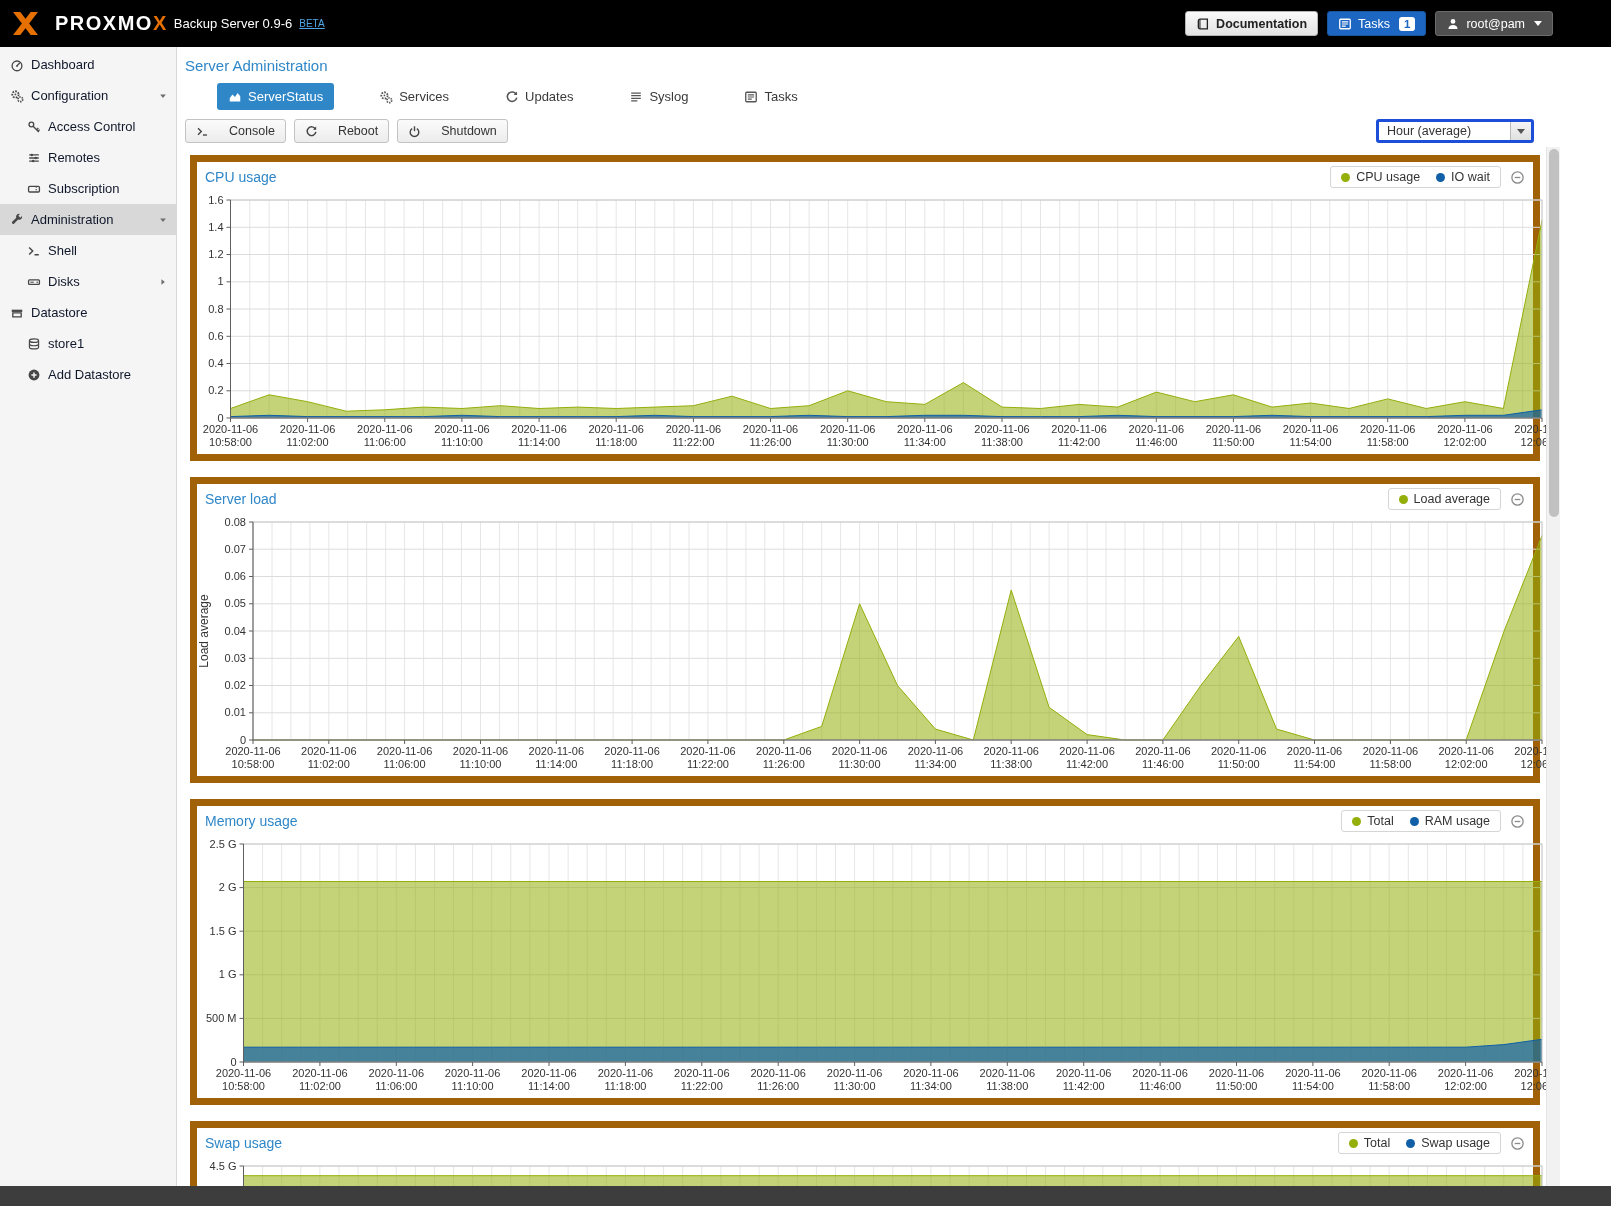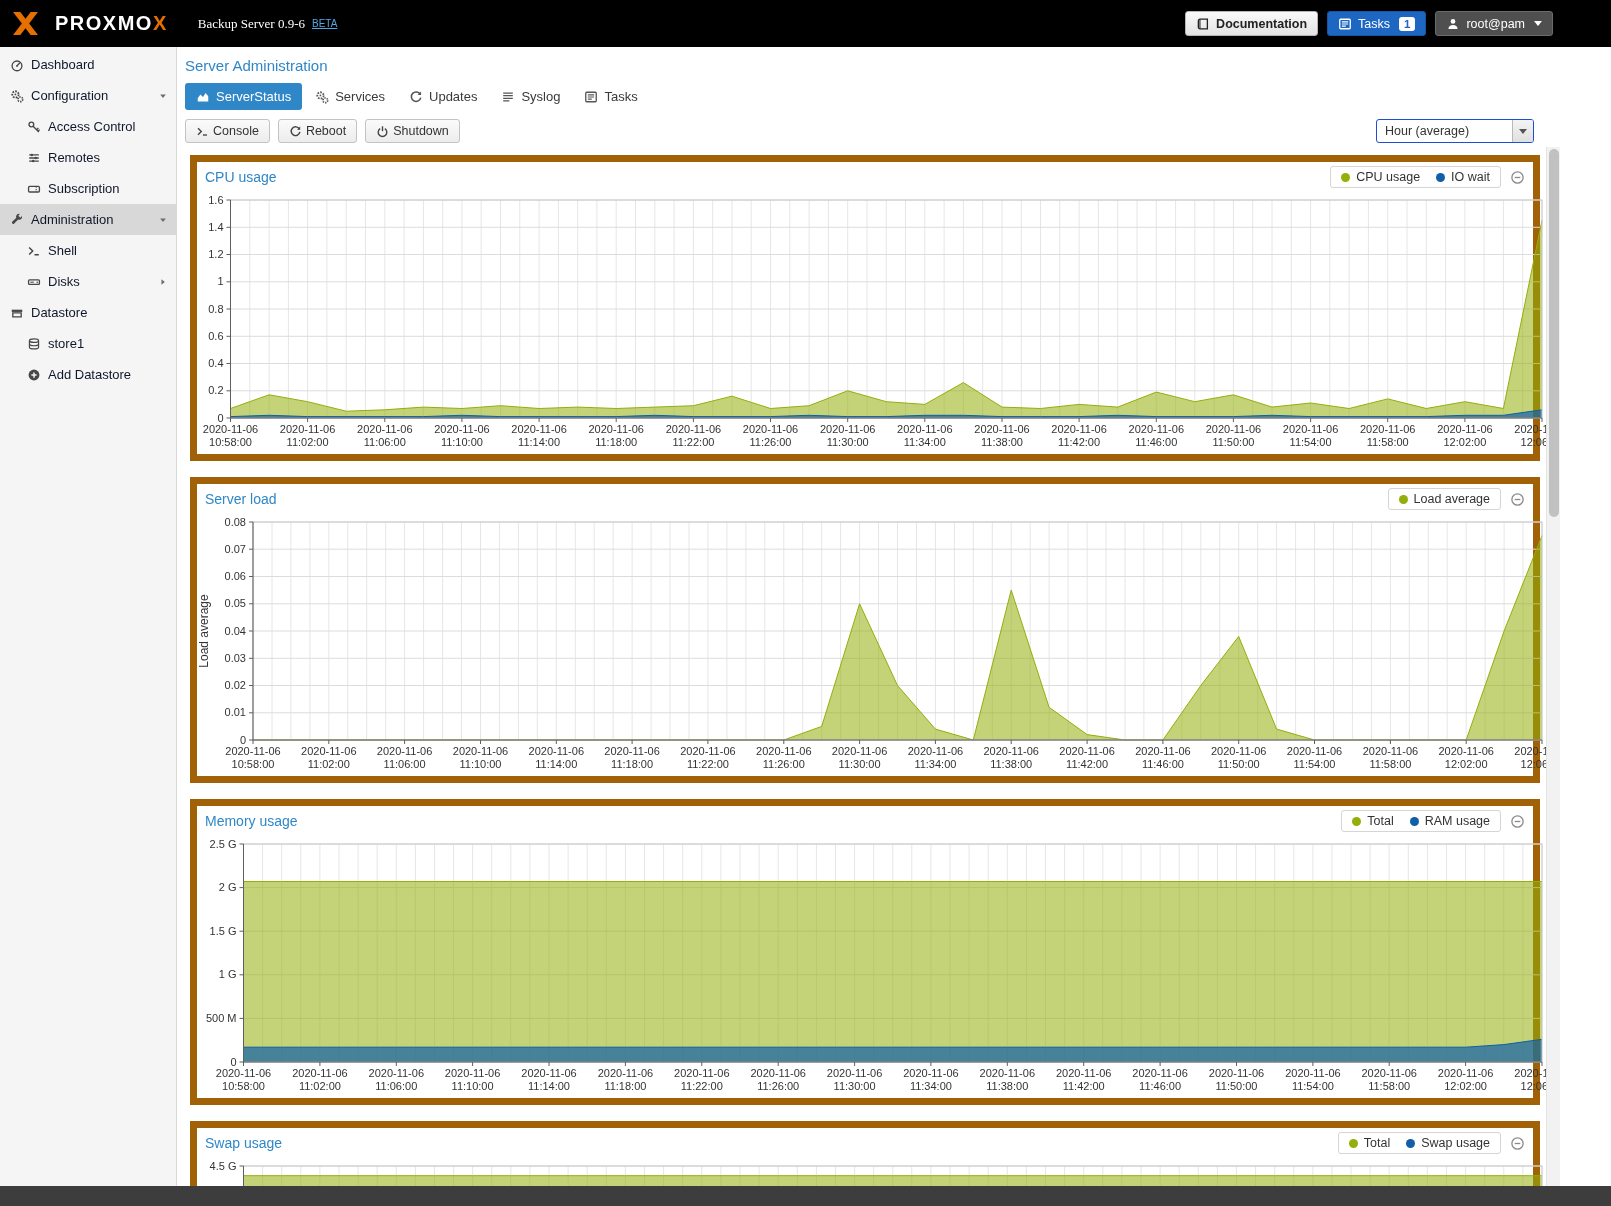--- a/index.html
+++ b/index.html
@@ -6,21 +6,21 @@
     font-family:"Liberation Sans","DejaVu Sans",sans-serif;font-size:13px;color:#333;position:relative;}
   *{box-sizing:border-box;}
 
   
   .header{position:absolute;top:0;left:0;right:0;height:47px;background:#000;display:flex;
     align-items:center;padding:0 58px 0 12px;z-index:5;}
   .brand{display:flex;align-items:center;}
   .brand svg{display:block;}
   .brand-text{color:#fff;font-weight:bold;font-size:20px;letter-spacing:1.5px;margin-left:16px;}
   .brand-x{color:var(--orange);}
-  .product{color:#fff;font-size:13px;margin-left:30px;font-family:Liberation Serif, serif;}
+  .product{color:#fff;font-size:13px;margin-left:6px;}
   .beta{color:#4fa7e8;font-size:10px;margin-left:7px;text-decoration:underline;cursor:pointer;}
   .header-right{margin-left:auto;display:flex;align-items:center;gap:9px;}
   .hbtn{display:flex;align-items:center;gap:6px;height:25px;padding:0 10px;border-radius:3px;
     font-size:12.5px;cursor:pointer;border:1px solid transparent;}
   .hbtn .ico{display:flex;}
   .hbtn.light{background:linear-gradient(#fafafa,#e3e3e3);border-color:#b5b5b5;color:#222;font-weight:bold;}
   .hbtn.blue{background:var(--tasks-blue);border-color:#17559f;color:#fff;}
   .hbtn.dark{background:#4f4f4f;border-color:#6b6b6b;color:#fff;}
   .badge{background:#fff;color:var(--tasks-blue);font-weight:bold;font-size:11.5px;border-radius:3px;
     padding:1px 5px;margin-left:3px;}
@@ -35,31 +35,31 @@
   .side-item.lvl1{padding-left:27px;}
   .side-item.selected{background:#d8d8d8;}
   .side-item .ico{color:#474747;margin-right:7px;display:flex;}
   .side-item .expand{margin-left:auto;color:#6e6e6e;display:flex;}
 
   
   .content{position:absolute;top:47px;left:177px;right:0;bottom:20px;background:#fff;overflow:hidden;}
   .page-title{margin:10px 0 0 8px;font-size:15px;color:var(--accent);height:20px;}
   .tabbar{display:flex;margin:6px 0 0 8px;gap:2px;}
   .tab{display:flex;align-items:center;gap:6px;padding:0 11px;height:27px;border-radius:3px;
-    color:#3a3a3a;font-size:13px;cursor:pointer;}
+    color:#3a3a3a;font-size:13px;cursor:pointer;margin-left:32px;}
   .tab .ico{display:flex;color:#555;}
   .tab.active{background:var(--accent);color:#fff;}
   .tab.active .ico{color:#fff;}
   .toolbar{display:flex;align-items:center;margin:9px 8px 0 8px;gap:8px;width:1349px;}
-  .tbtn{display:flex;align-items:center;gap:4px;height:24px;padding:0 10px;
+  .tbtn{display:flex;align-items:center;gap:20px;height:24px;padding:0 10px;
     background:linear-gradient(#fbfbfb,#ececec);border:1px solid #c3c3c3;border-radius:3px;
     font-size:12.5px;color:#333;cursor:pointer;}
   .tbtn .ico{display:flex;color:#444;}
   .combo{margin-left:auto;display:flex;align-items:center;width:158px;height:24px;background:#fff;
-    border:1px solid #1d4ed8;border-radius:3px;font-size:12.5px;color:#333;cursor:pointer;overflow:hidden;}
+    border:3px solid #1d4ed8;border-radius:3px;font-size:12.5px;color:#333;cursor:pointer;overflow:hidden;}
   .combo .combo-value{flex:1;padding:0 8px;white-space:nowrap;}
   .combo-btn{width:21px;height:100%;display:flex;align-items:center;justify-content:center;
     background:linear-gradient(#f4f4f4,#e0e0e0);border-left:1px solid #b9b9b9;}
   .caret-dark{width:0;height:0;border-left:4px solid transparent;border-right:4px solid transparent;
     border-top:5px solid #555;}
 
   
   #panels{margin:12px 0 0 6px;width:1357px;}
   .panel{border:7px solid #a16207;background:#fff;margin-bottom:16px;margin-left:7px;}
   .panel-hd{height:30px;display:flex;align-items:center;padding:0 8px;}

